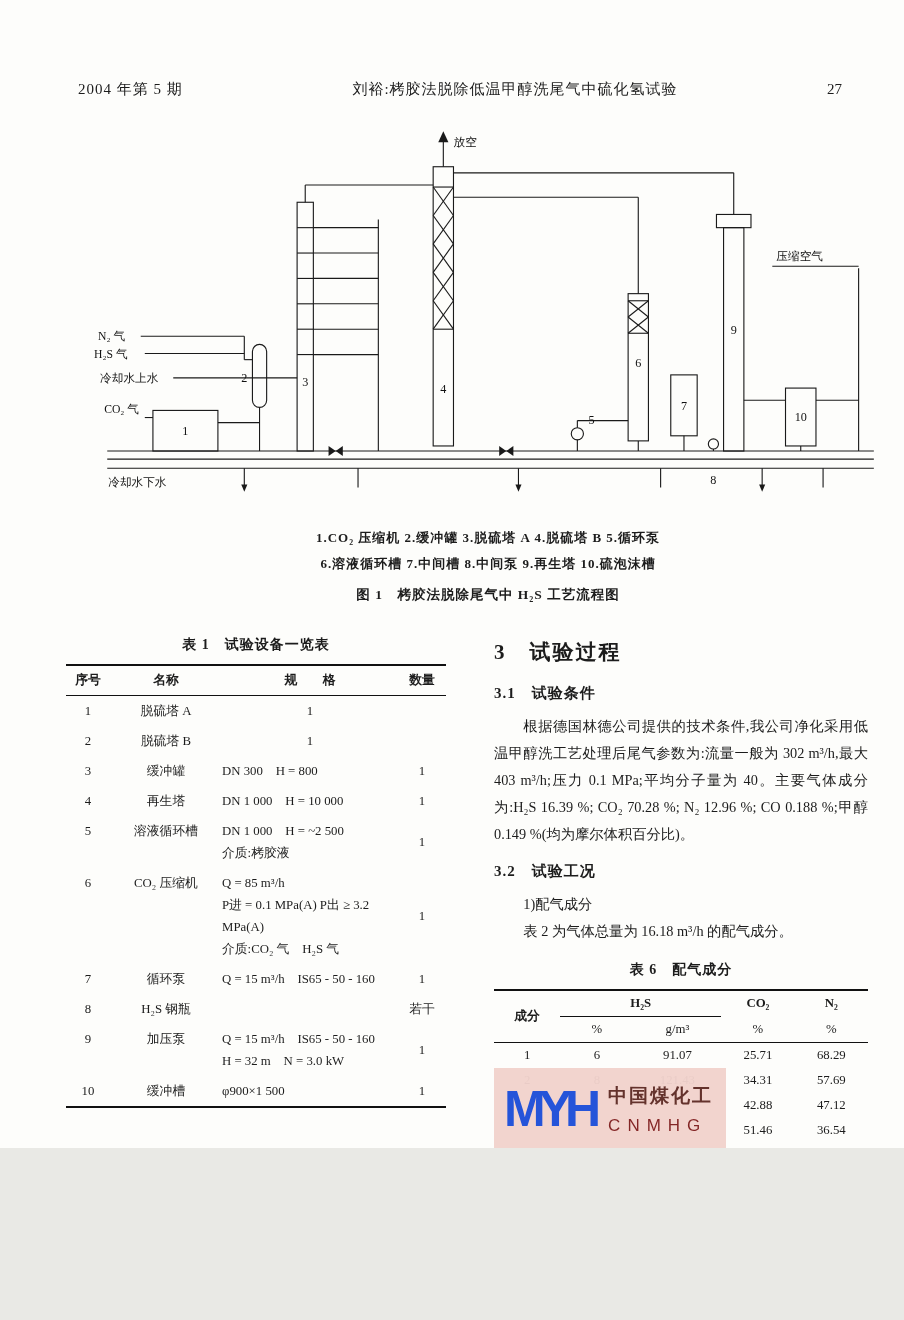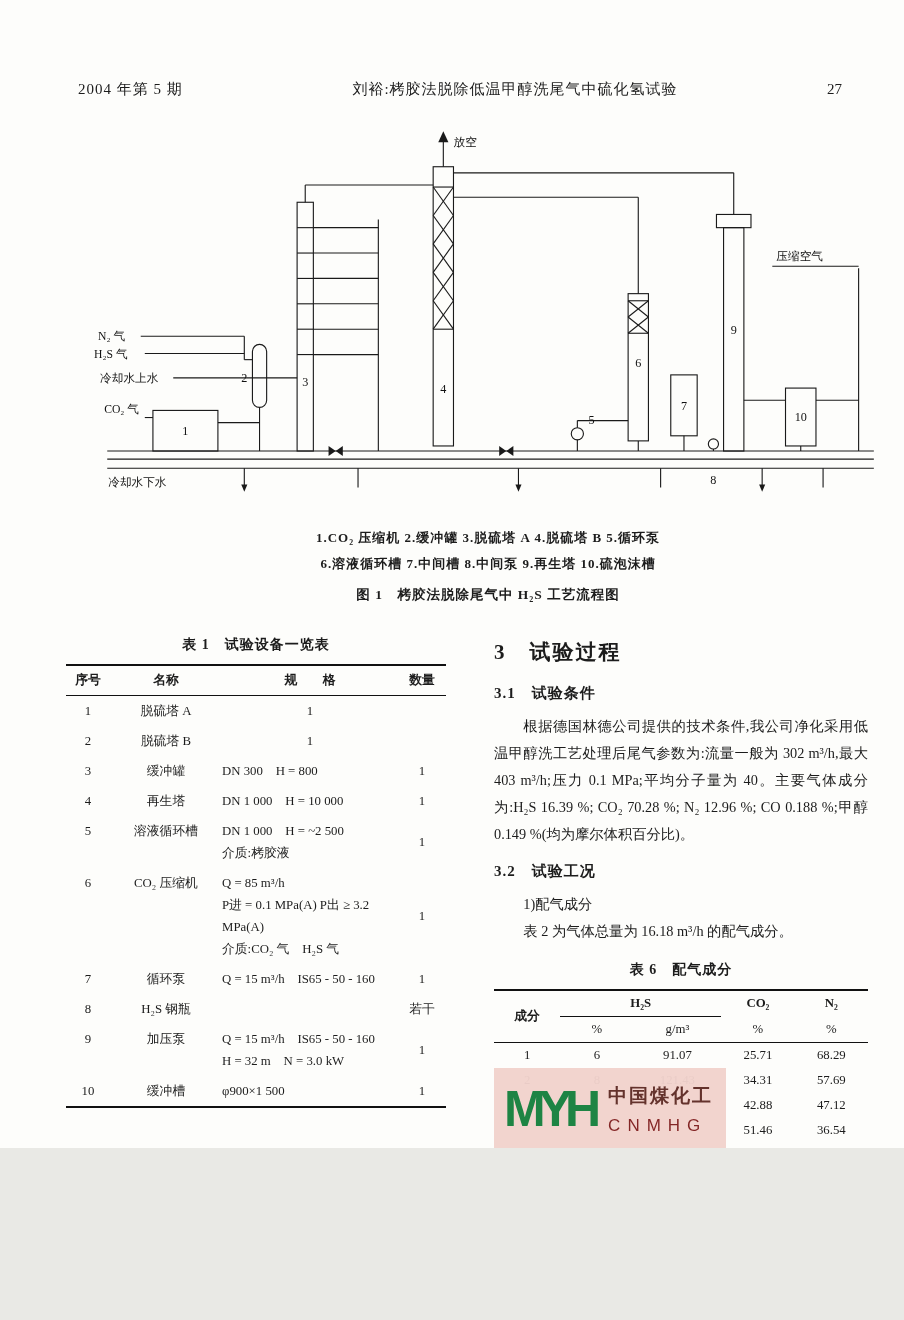--- a/index.html
+++ b/index.html
@@ -47,21 +47,21 @@
   .t2 { width:100%; border-collapse:collapse; font-size:12.8px; border-top:2px solid #111; border-bottom:2px solid #111; }
   .t2 th, .t2 td { text-align:center; padding:5px 2px; font-weight:normal; }
   .t2 thead tr:first-child th { font-weight:bold; }
   .t2 th.h2s-group { border-bottom:1px solid #111; }
   .t2 thead tr:last-child th { border-bottom:1px solid #111; }
   .t2 th.comp-head { border-bottom:1px solid #111; }
 
   
   .watermark { position:absolute; left:0; bottom:20px; width:232px; height:82px; background:#f2d3cd; opacity:.96;
                display:flex; align-items:center; padding:4px 10px; gap:10px; z-index:4; }
-  .wm-logo { font-family:"Liberation Sans","DejaVu Sans",sans-serif; font-size:50px; font-weight:bold; color:#15803d; line-height:1; letter-spacing:-7px; }
+  .wm-logo { font-family:"Liberation Sans","DejaVu Sans",sans-serif; font-size:50px; font-weight:bold; color:#1d4ed8; line-height:1; letter-spacing:-7px; }
   .wm-text { display:flex; flex-direction:column; gap:7px; padding-left:4px; }
   .wm-cn { font-size:19px; font-weight:bold; color:#5e2a24; letter-spacing:2px; }
   .wm-en { font-family:"Liberation Sans","DejaVu Sans",sans-serif; font-size:17px; color:#7f1d1d; letter-spacing:7px; }
 
   
   .footer { position:absolute; left:86px; top:1274px; font-size:15px; letter-spacing:2px; color:#a21caf; }
 </style>
 </head>
 <body>
 

